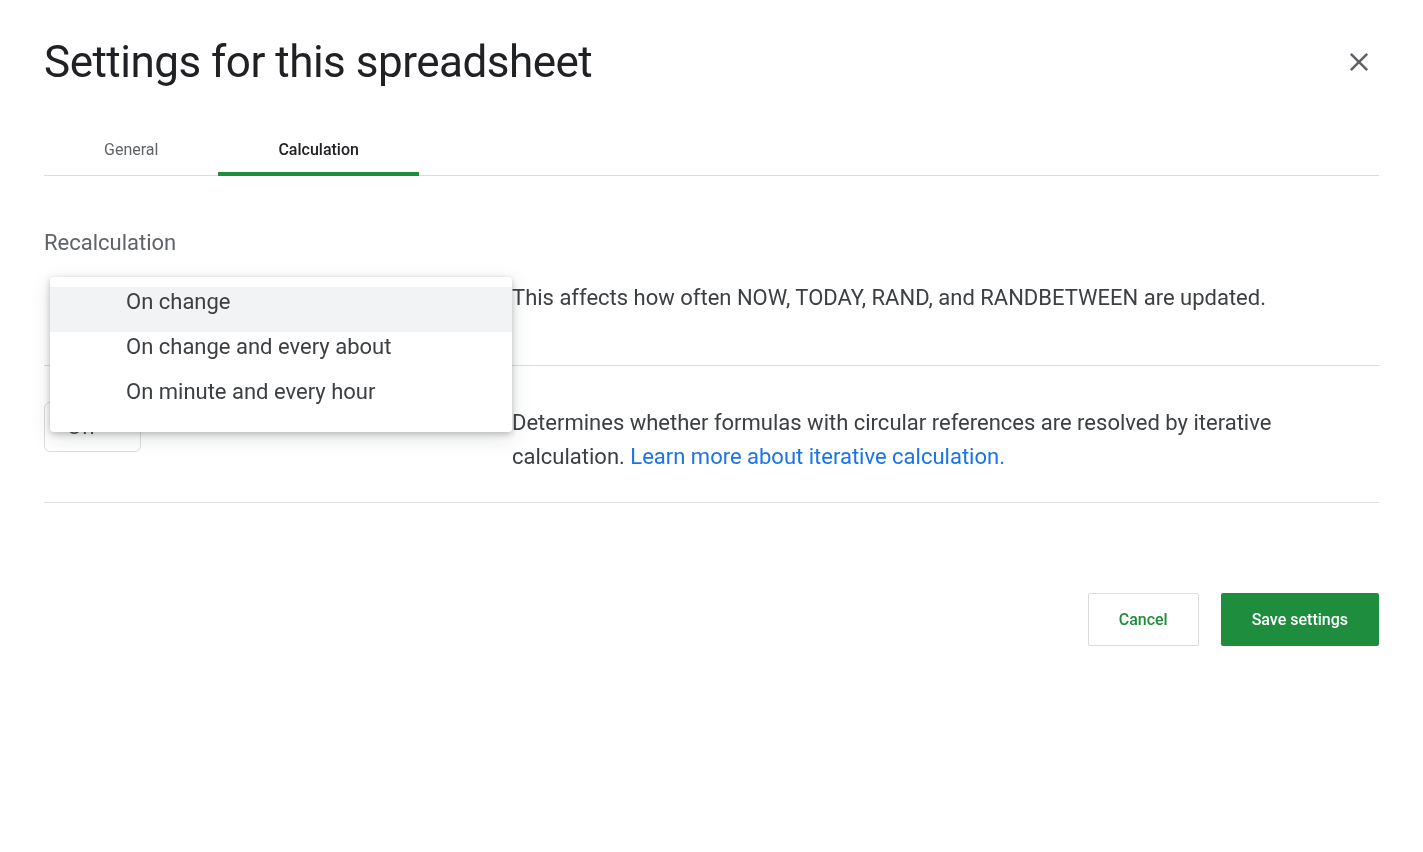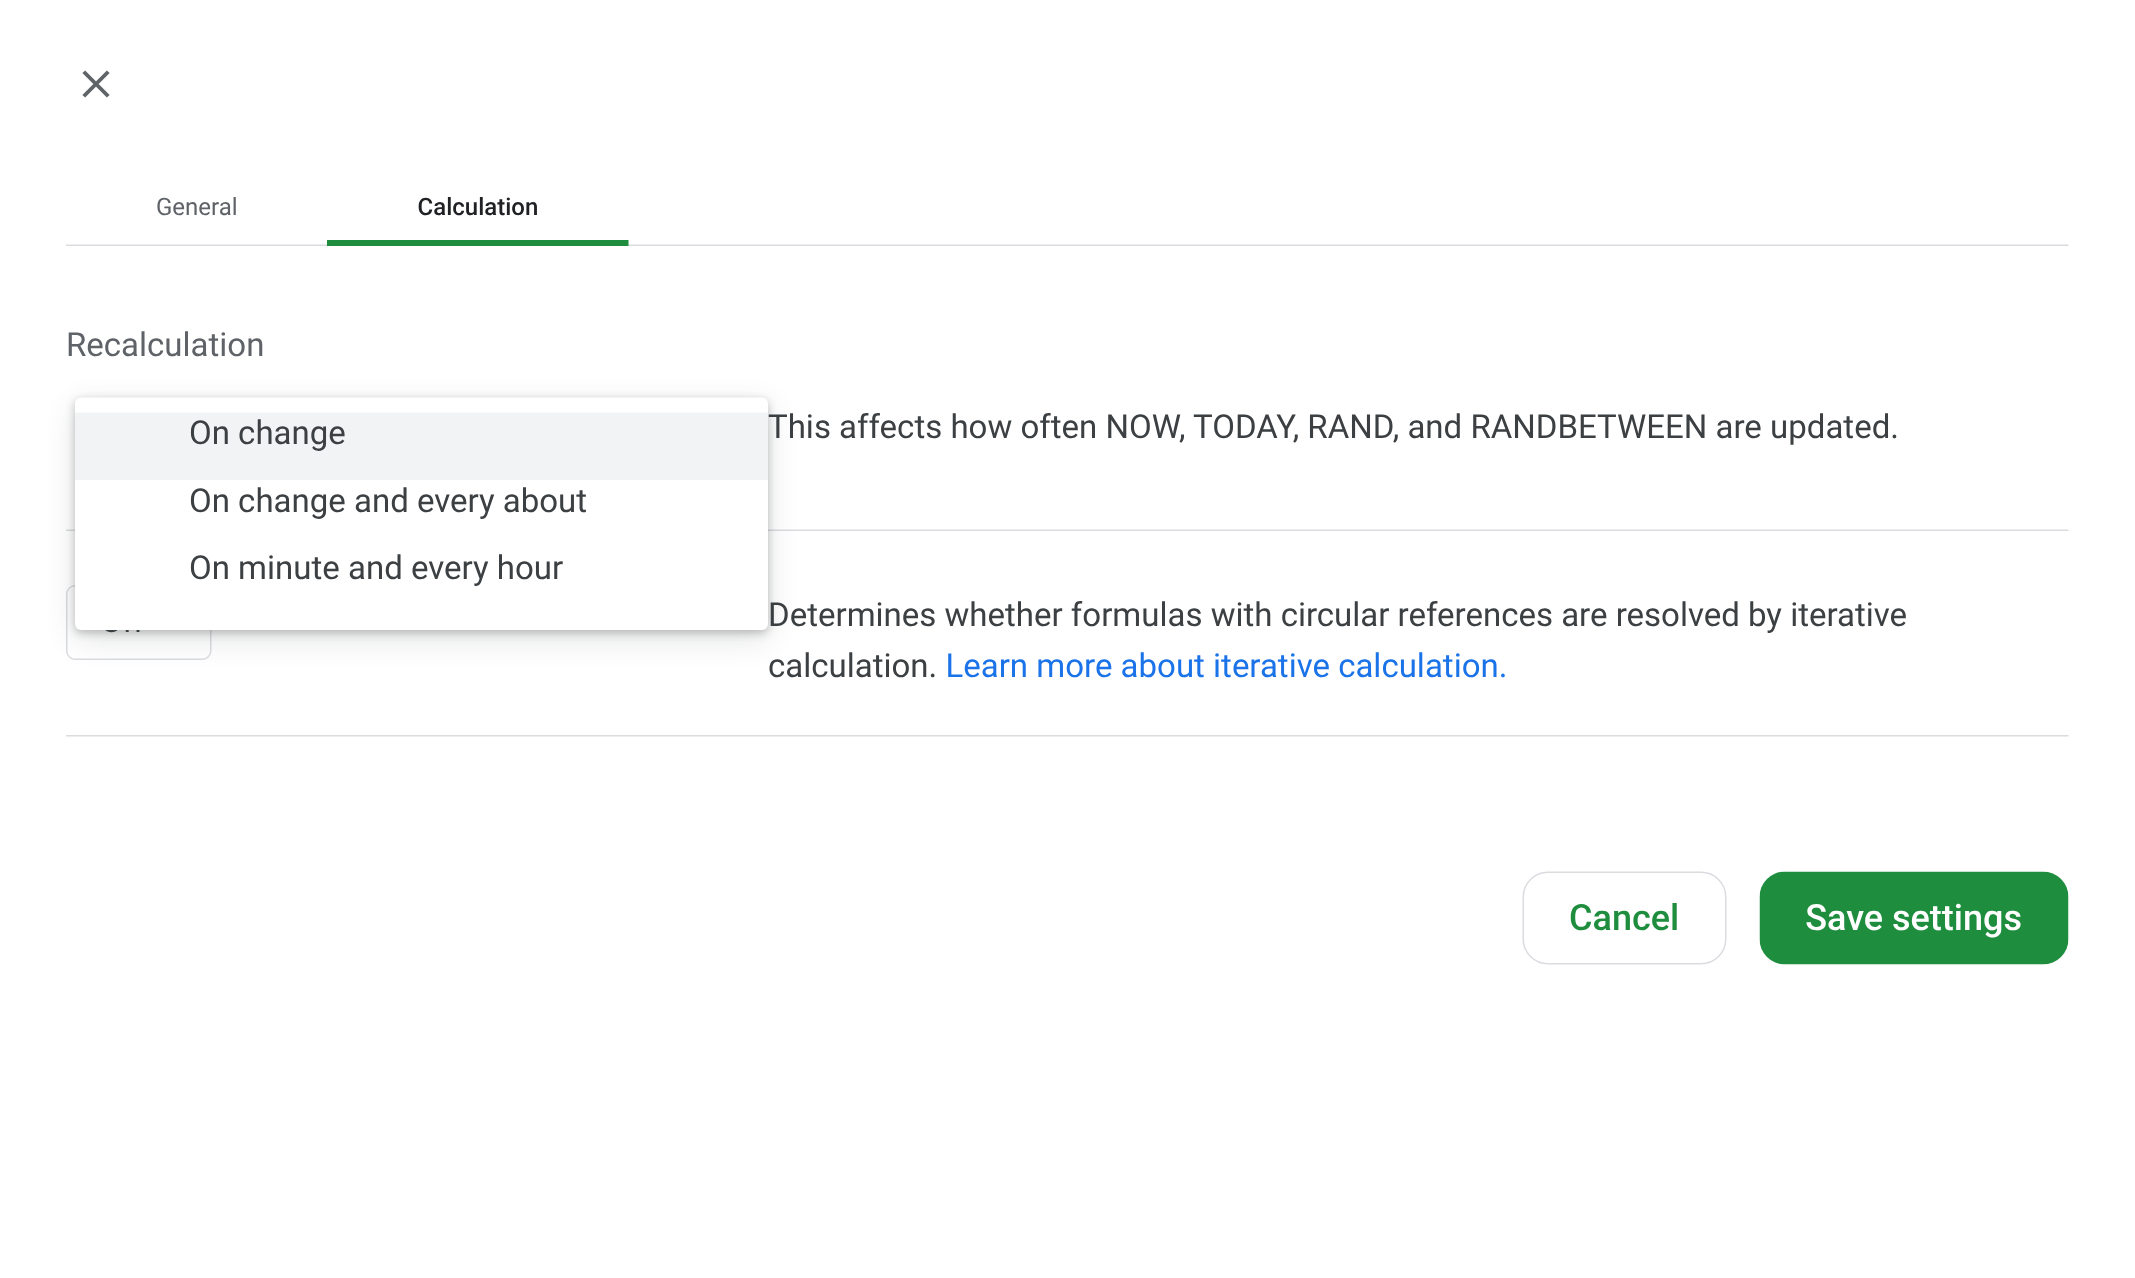--- a/index.html
+++ b/index.html
@@ -147,41 +147,42 @@
     .dropdown-item.selected {
       background: #f1f3f4;
     }
     .footer {
       display: flex;
       justify-content: flex-end;
       gap: 22px;
       margin-top: 90px;
     }
     .btn {
-      font-size: 24px;
+      font-size: 16px;
       font-weight: 500;
       padding: 16px 30px;
-      border-radius: 17px;
+      border-radius: 2px;
       cursor: pointer;
       border: 1px solid transparent;
     }
     .btn-cancel {
       background: #fff;
       color: #1e8e3e;
       border: 1px solid #dadce0;
     }
     .btn-save {
       background: #1e8e3e;
       color: #fff;
     }
   </style>
 </head>
 <body>
 
 <div class="header">
+  <h1 class="title">Settings for this spreadsheet</h1>
   <button class="close-btn">
     <svg viewBox="0 0 24 24" fill="none" stroke="currentColor" stroke-width="2.2">
       <line x1="5" y1="5" x2="19" y2="19"></line>
       <line x1="19" y1="5" x2="5" y2="19"></line>
     </svg>
   </button>
 </div>
 
 <div class="tabs">
   <button class="tab">General</button>

